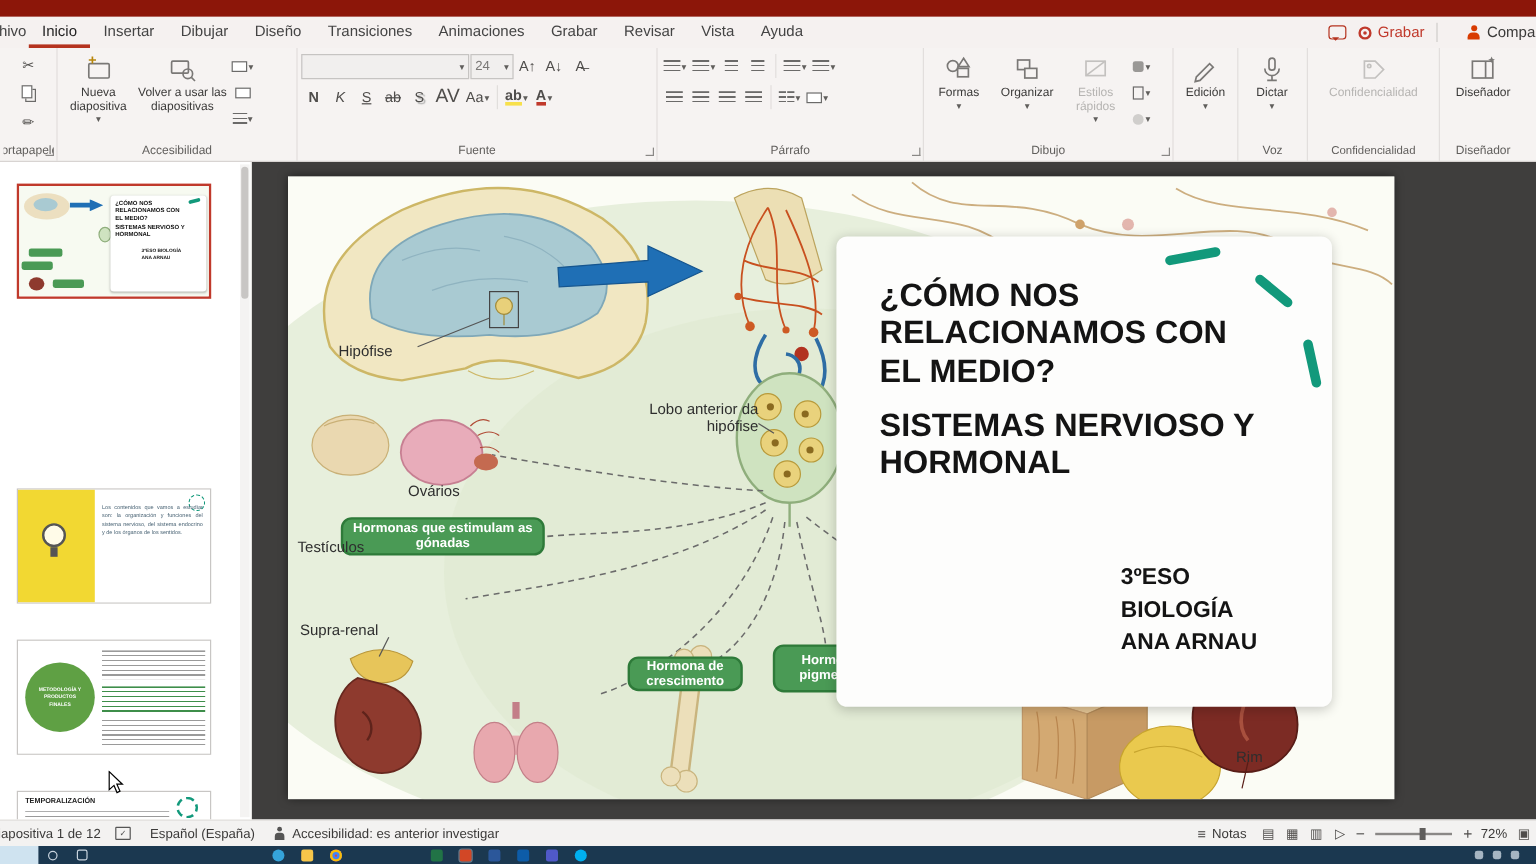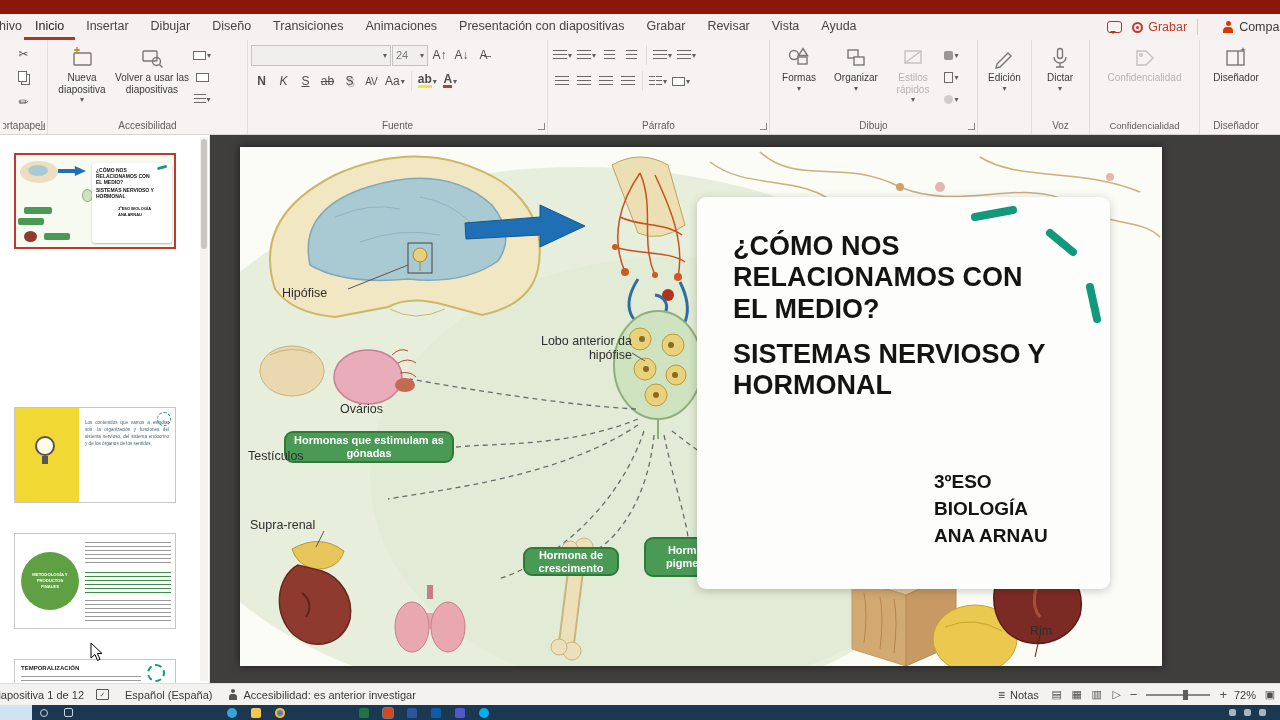--- a/index.html
+++ b/index.html
@@ -110,21 +110,20 @@
   <div id="tabsrow">
     <div class="tab clipR" style="width:24px;padding:0 2px 0 0">
         <span>Archivo</span>
       </div>
     <div class="tab sel"><span>Inicio</span></div>
     <div class="tab"><span>Insertar</span></div>
     <div class="tab"><span>Dibujar</span></div>
     <div class="tab"><span>Diseño</span></div>
     <div class="tab"><span>Transiciones</span></div>
     <div class="tab"><span>Animaciones</span></div>
-    <div class="tab"><span>Presentación con diapositivas</span></div>
     <div class="tab"><span>Grabar</span></div>
     <div class="tab"><span>Revisar</span></div>
     <div class="tab"><span>Vista</span></div>
     <div class="tab"><span>Ayuda</span></div>
     <div class="tr-actions">
       <div class="bubble"></div>
       <div class="recbtn">
         <span class="recdot"></span>
         <span>Grabar</span>
       </div>
@@ -213,21 +212,21 @@
             </div>
           <div class="sbtn" style="text-decoration:underline">
               <span>S</span>
             </div>
           <div class="sbtn" style="text-decoration:line-through">
               <span>ab</span>
             </div>
           <div class="sbtn" style="text-shadow:1.5px 1.5px 1px #aaa">
               <span>S</span>
             </div>
-          <div class="sbtn" style="font-size:10px">
+          <div class="sbtn" style="font-size:16px">
               <span>AV</span>
             </div>
           <div class="sbtn">
               <span>Aa</span>
               <span class="dd">▾</span>
             </div>
           <div class="vsep"></div>
           <div class="sbtn">
               <span class="iconA ybar">ab</span>
               <span class="dd">▾</span>

